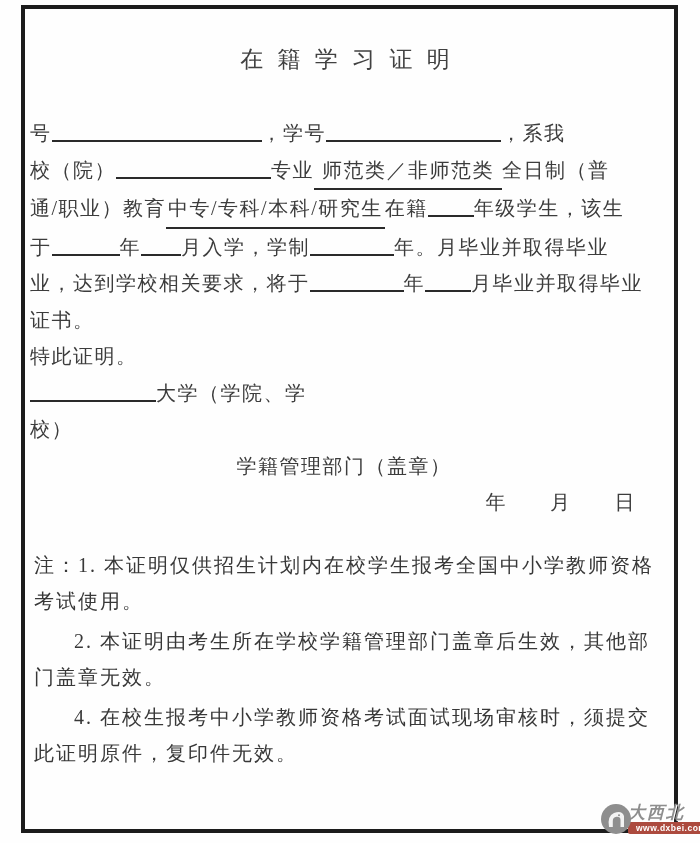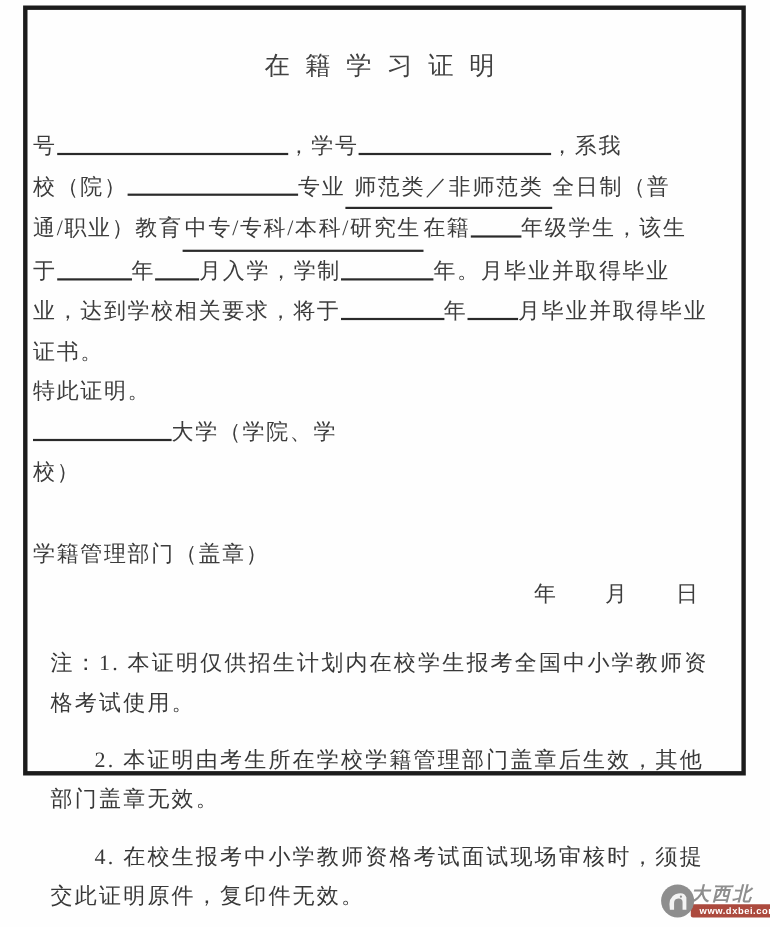--- a/index.html
+++ b/index.html
@@ -7,21 +7,21 @@
     width: 700px; height: 843px;
     background: #fefefe;
     font-family: "Liberation Serif", "DejaVu Serif", serif;
     color: #3c3c3c;
     position: relative;
     overflow: hidden;
   }
   .doc-border {
     position: absolute;
     left: 21px; top: 5px;
-    width: 657px; height: 700px;
+    width: 657px; height: 828px;
     border: 4px solid #1c1c1c;
     box-sizing: border-box;
     padding: 36px 14px 0 5px;
   }
   .title {
     margin: 0 0 40px 0;
     text-align: center;
     font-size: 23px;
     font-weight: 500;
     letter-spacing: 0.62em;
@@ -47,30 +47,30 @@
   .w40 { width: 40px; }  .w210 { width: 210px; } .w175 { width: 175px; }
   .w155 { width: 155px; } .w68 { width: 68px; } .w84 { width: 84px; }
   .w94 { width: 94px; }  .w126 { width: 126px; }
   .uline {
     display: inline-block;
     border-bottom: 2px solid #2a2a2a;
     padding: 0 8px;
   }
   .uline.tight { padding: 0 2px; text-align: center; }
   .sig-line   { text-align: left; padding-right: 2px; }
-  .sig-dept   { text-align: left; padding-right: 2px; margin-top: 38px; }
+  .sig-dept   { text-align: center; padding-right: 2px; }
   .sig-date   { text-align: right; padding-right: 24px; }
   .notes {
     margin-top: 26px;
     font-size: 20px;
     letter-spacing: 2px;
     line-height: 36px;
     color: #383838;
   }
-  .note { margin: 16px; }
+  .note { margin: 4px; }
   .note.indented { text-indent: 2em; }
   .watermark {
     position: absolute;
     right: 1px; bottom: 3px;
     width: 99px; height: 42px;
     display: flex;
     align-items: center;
   }
   .wm-logo {
     flex: 0 0 auto;

